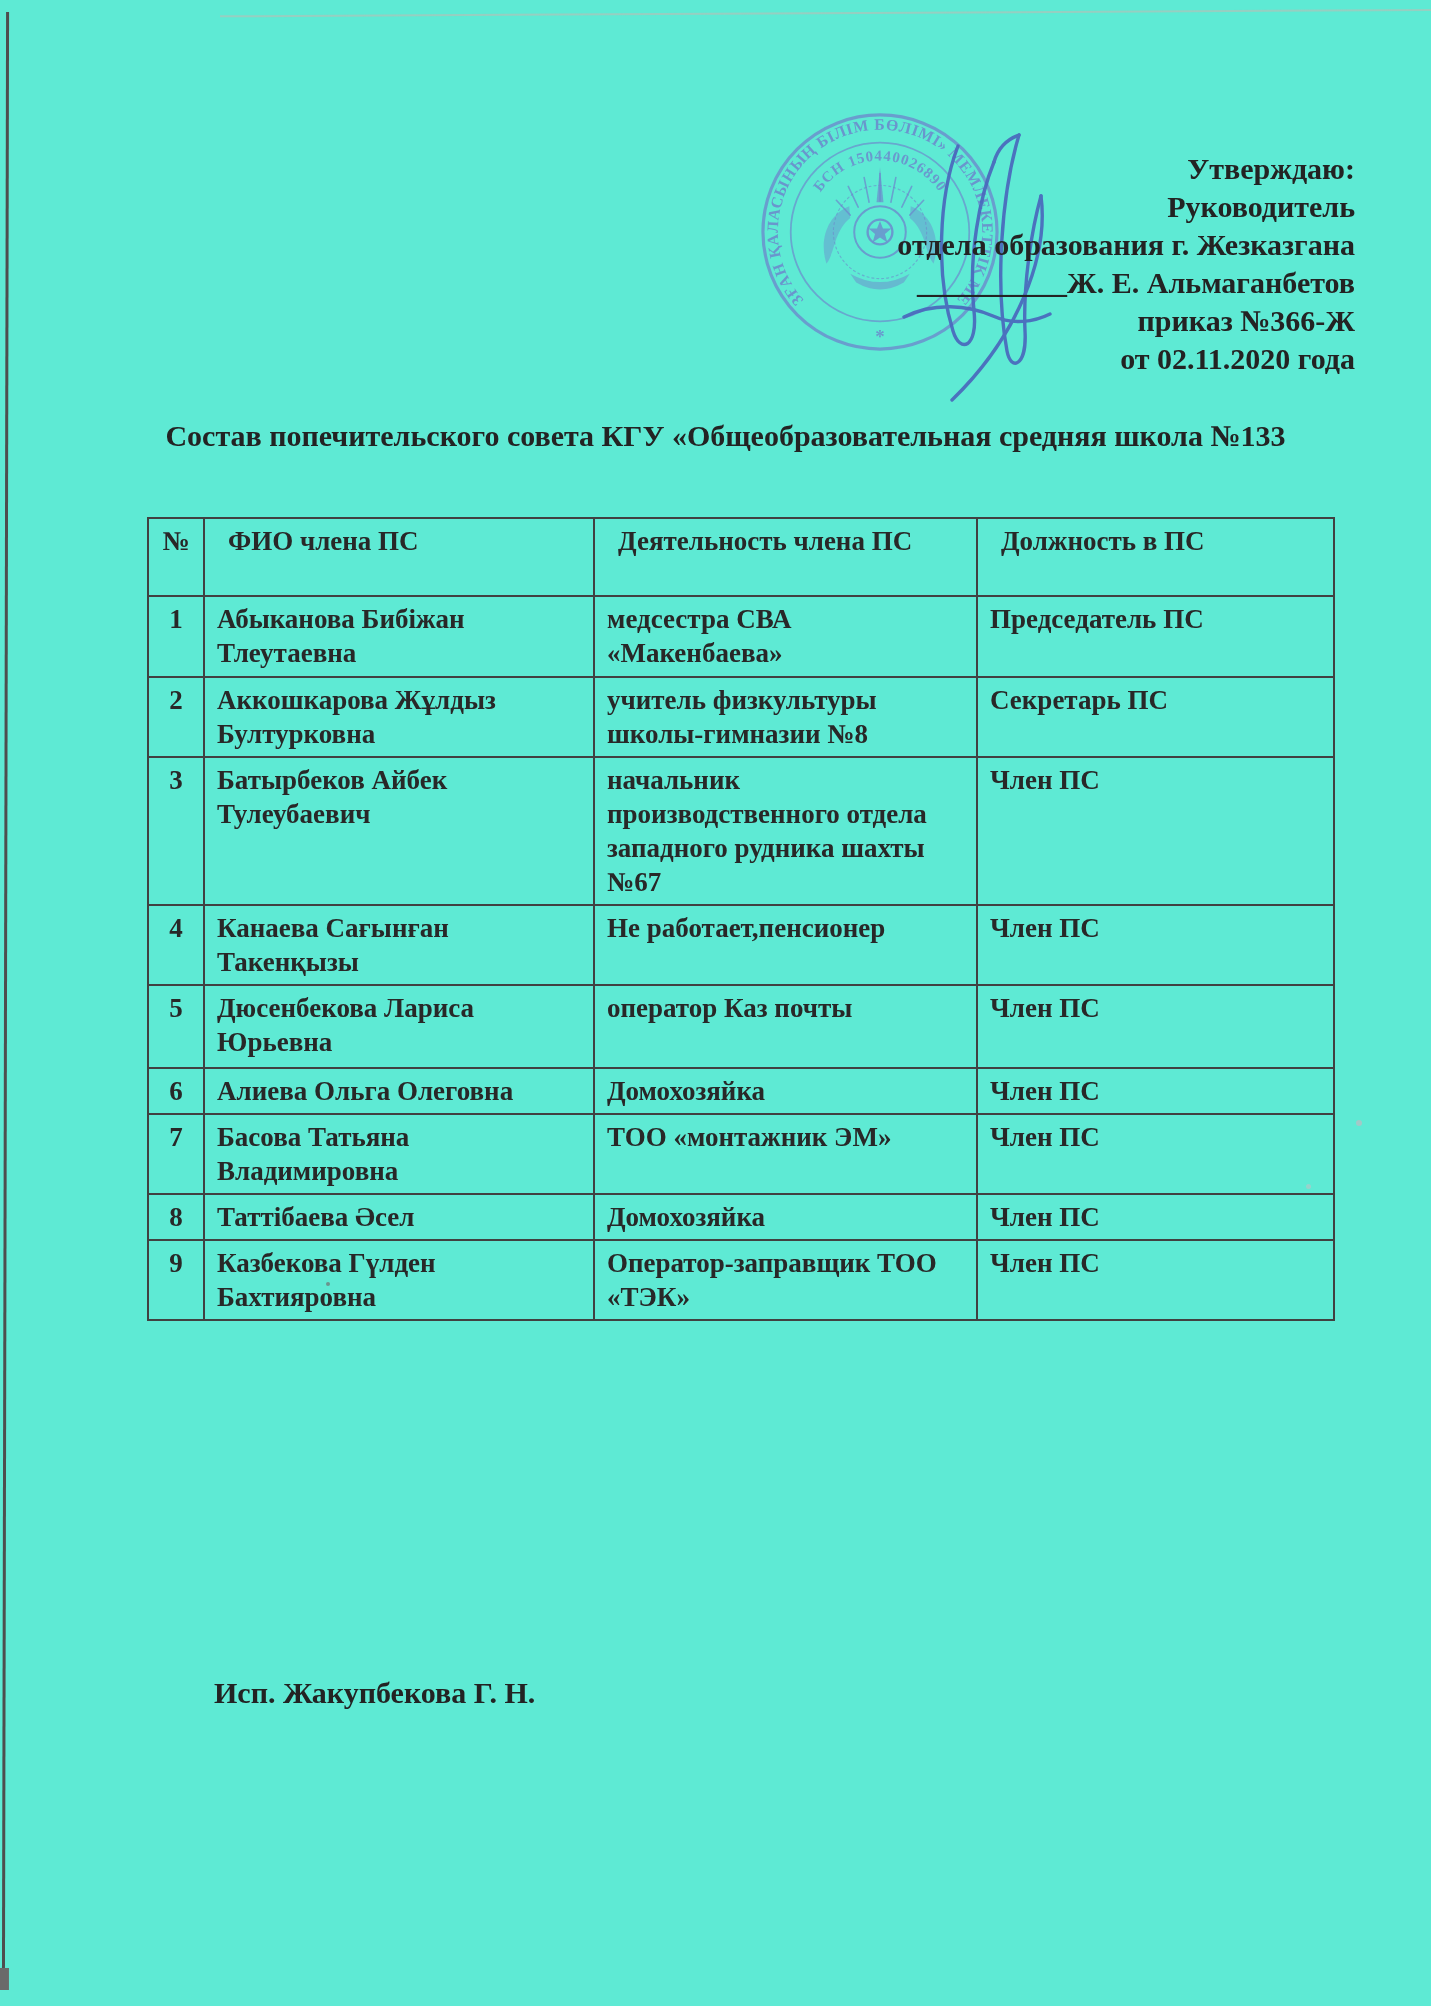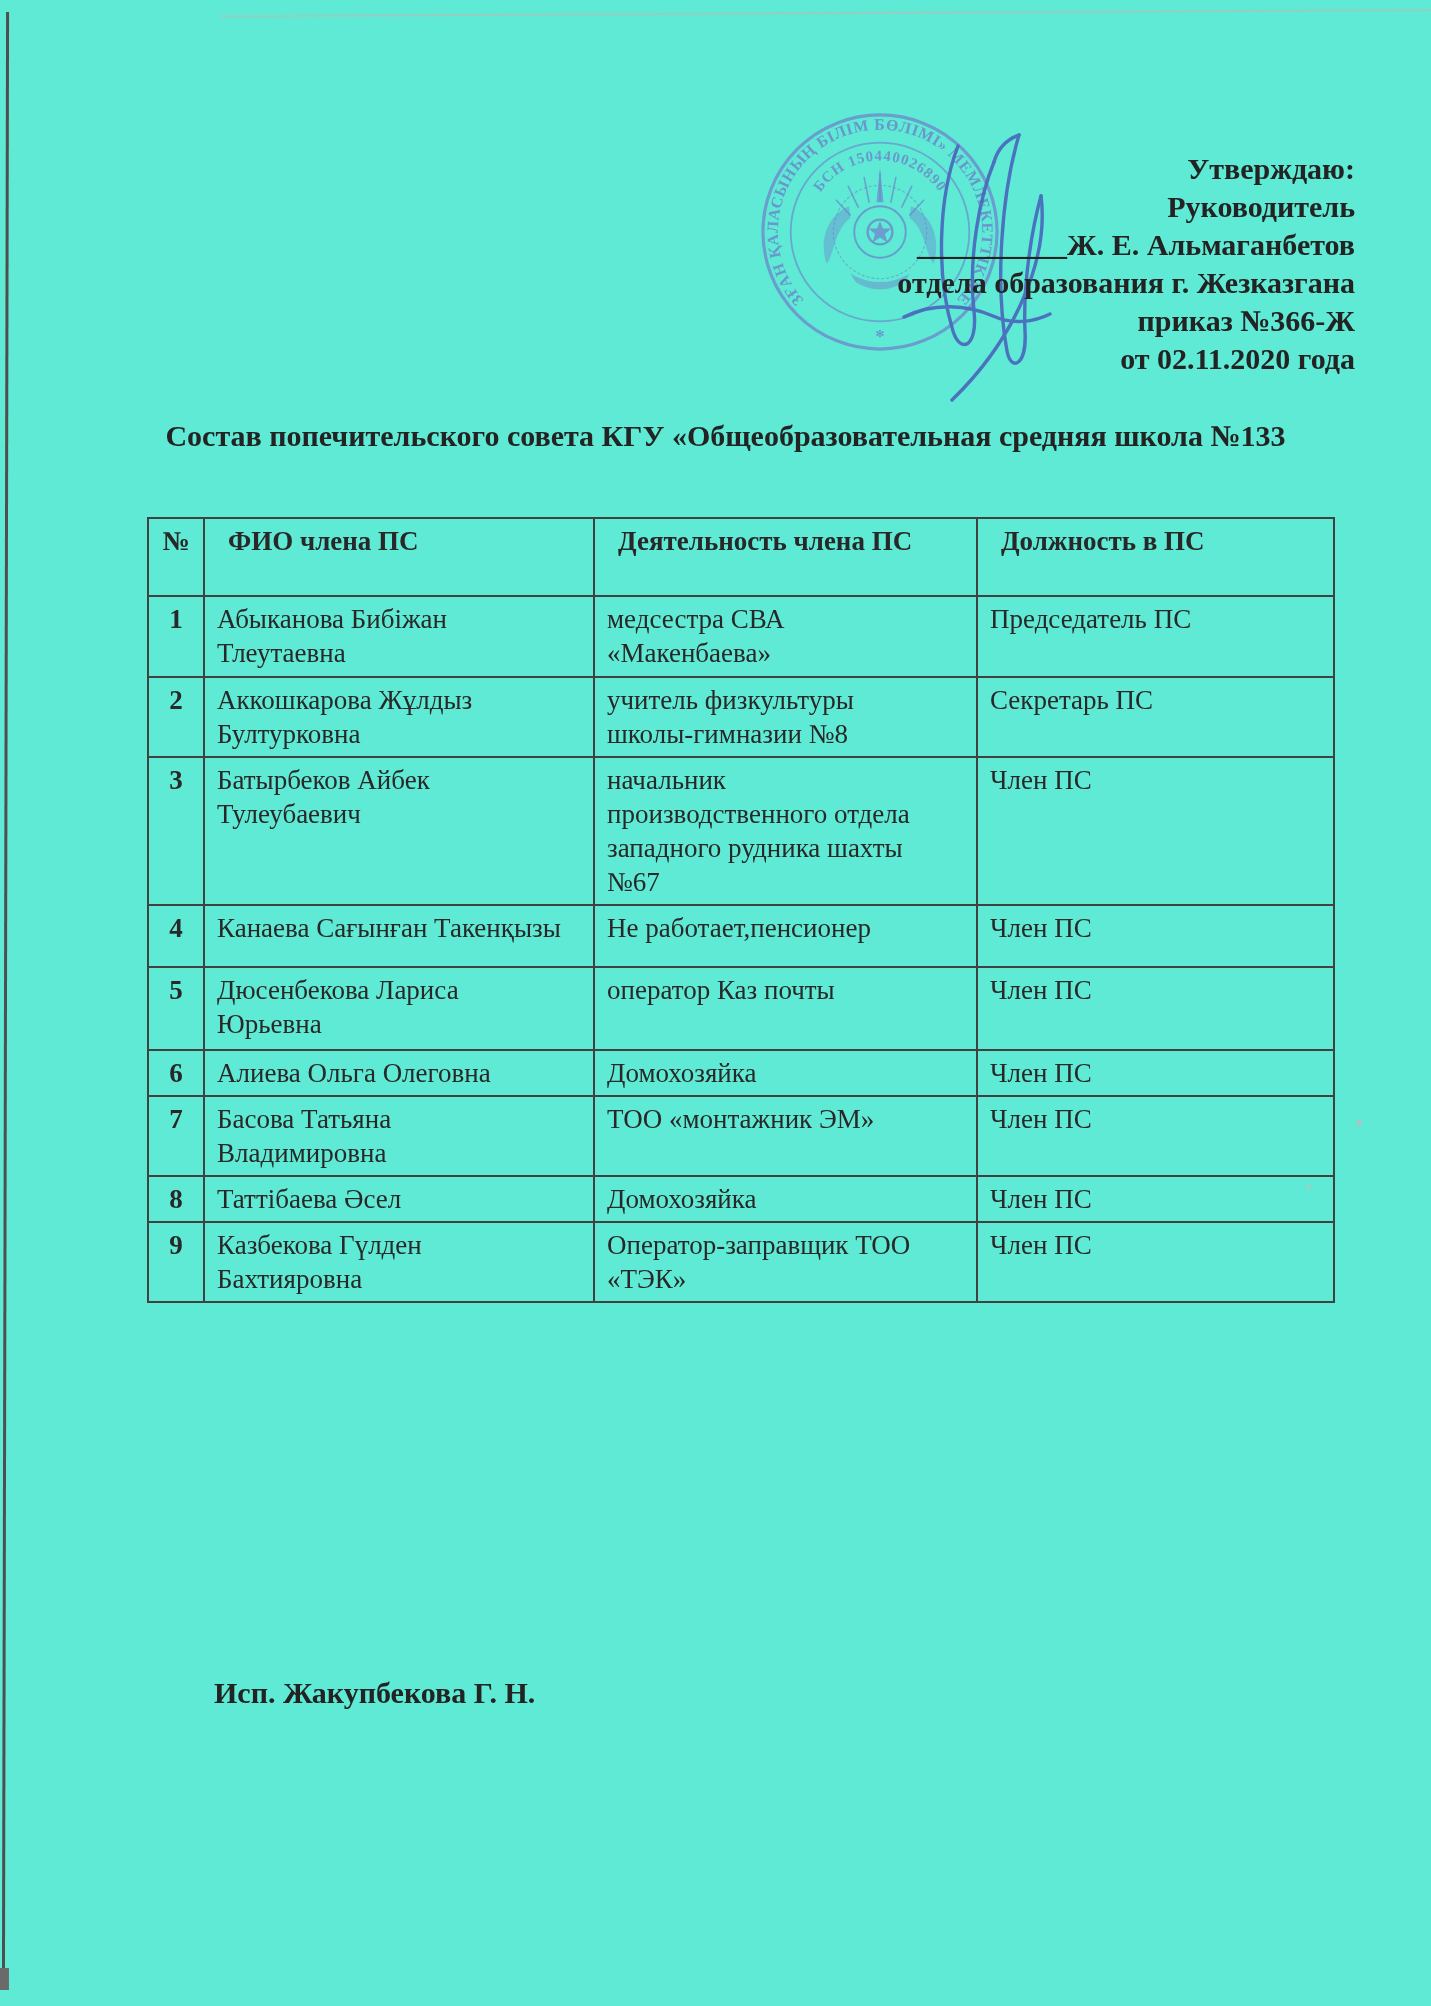--- a/index.html
+++ b/index.html
@@ -44,20 +44,21 @@
   table.members{
     position:absolute;left:147px;top:517px;width:1186px;
     border-collapse:collapse;table-layout:fixed;
     font-size:27px;line-height:34px;color:#282828;
   }
   table.members td,table.members th{
     border:2px solid #414141;
     vertical-align:top;
     padding:5px 10px 5px 12px;
     text-align:left;
+    font-weight:bold;
   }
   table.members th{font-weight:bold;padding-left:23px;}
   table.members td.num,table.members th.num{
     text-align:center;font-weight:bold;padding-left:2px;padding-right:2px;
   }
   .pre{white-space:pre-line;}
 
   
   .executor{
     position:absolute;left:214px;top:1676px;
@@ -125,22 +126,22 @@
       <path d="M 96 36 C 100 22, 110 13, 121 9"></path>
       <path d="M 121 9 C 103 70, 97 160, 109 225 C 113 246, 129 240, 127 205 C 125 160, 133 106, 143 70"></path>
       <path d="M 6 191 C 36 176, 70 179, 95 190 C 115 199, 136 196, 152 188"></path>
       <path d="M 143 70 C 151 132, 118 212, 54 274"></path>
     </g>
   </svg>
 
   <div class="approval">
     <div>Утверждаю:</div>
     <div>Руководитель</div>
+    <div>отдела образования г. Жезказгана</div>
     <div>__________Ж. Е. Альмаганбетов</div>
-    <div>отдела образования г. Жезказгана</div>
     <div>приказ №366-Ж</div>
     <div>от 02.11.2020 года</div>
   </div>
 
   <div class="doc-title">
     <div>Состав попечительского совета КГУ «Общеобразовательная средняя школа №133</div>
   </div>
 
   <table class="members">
     <colgroup>

